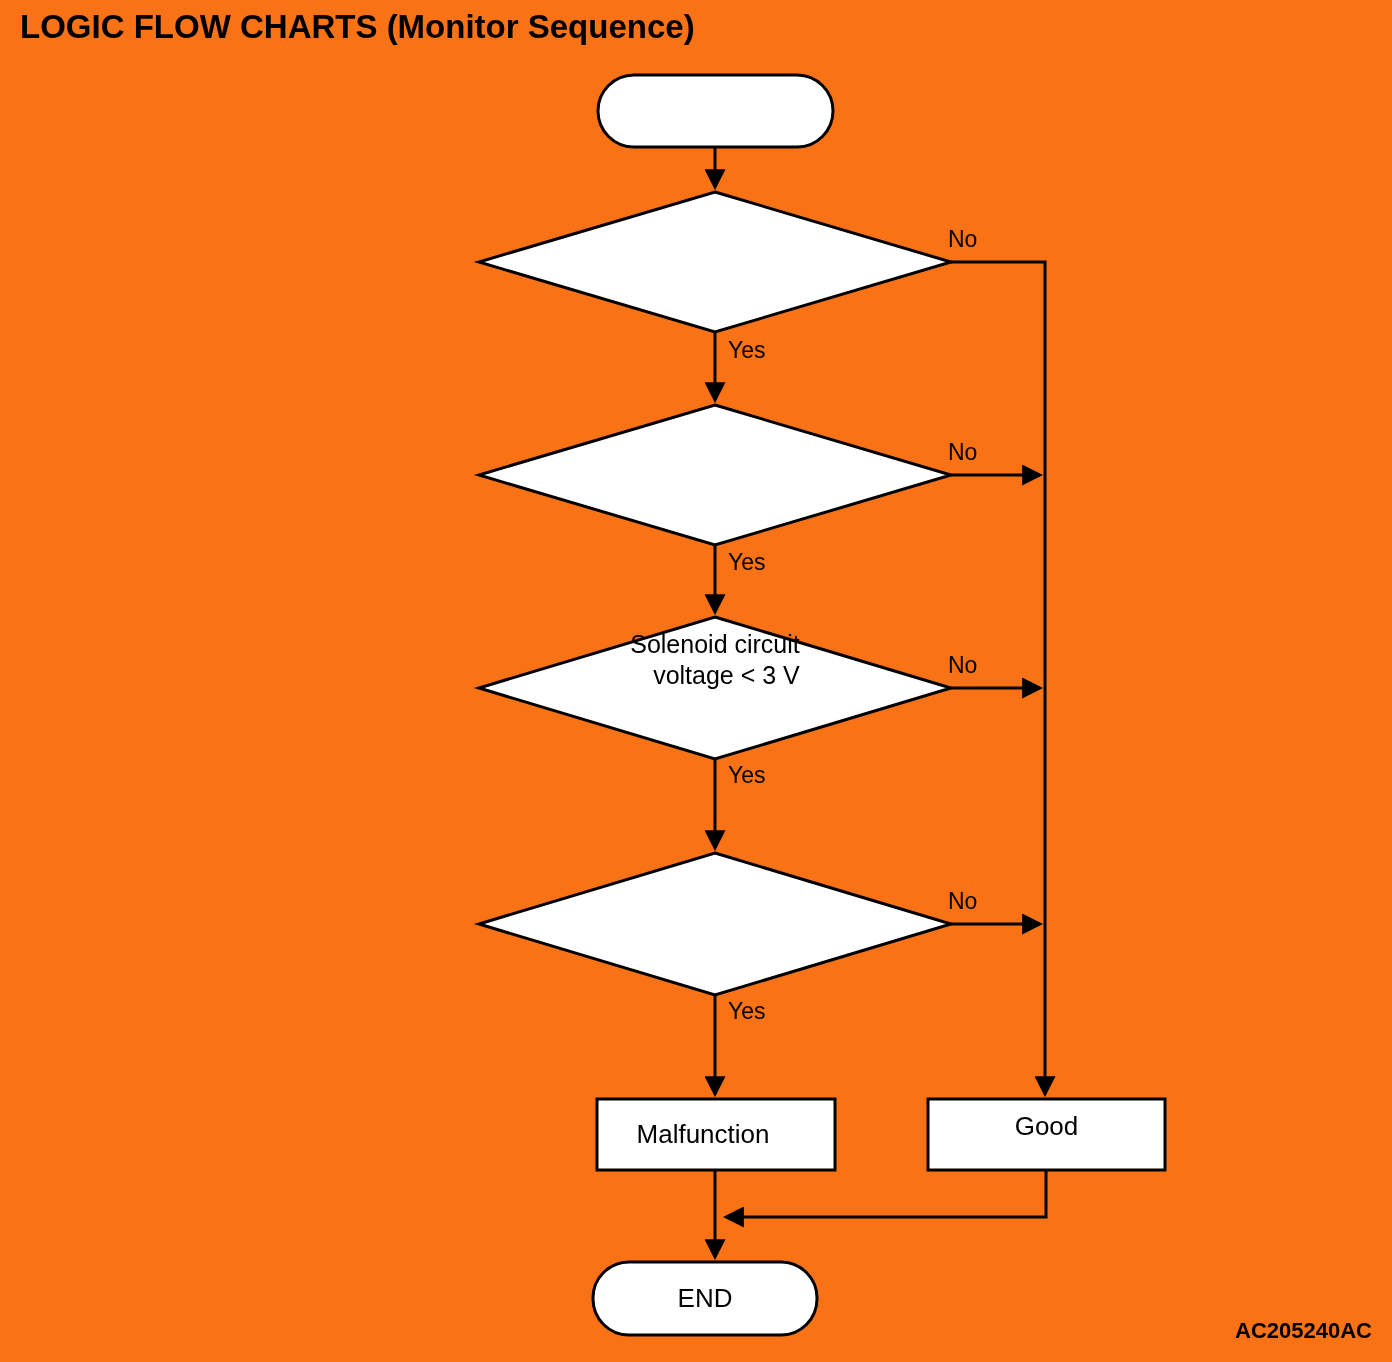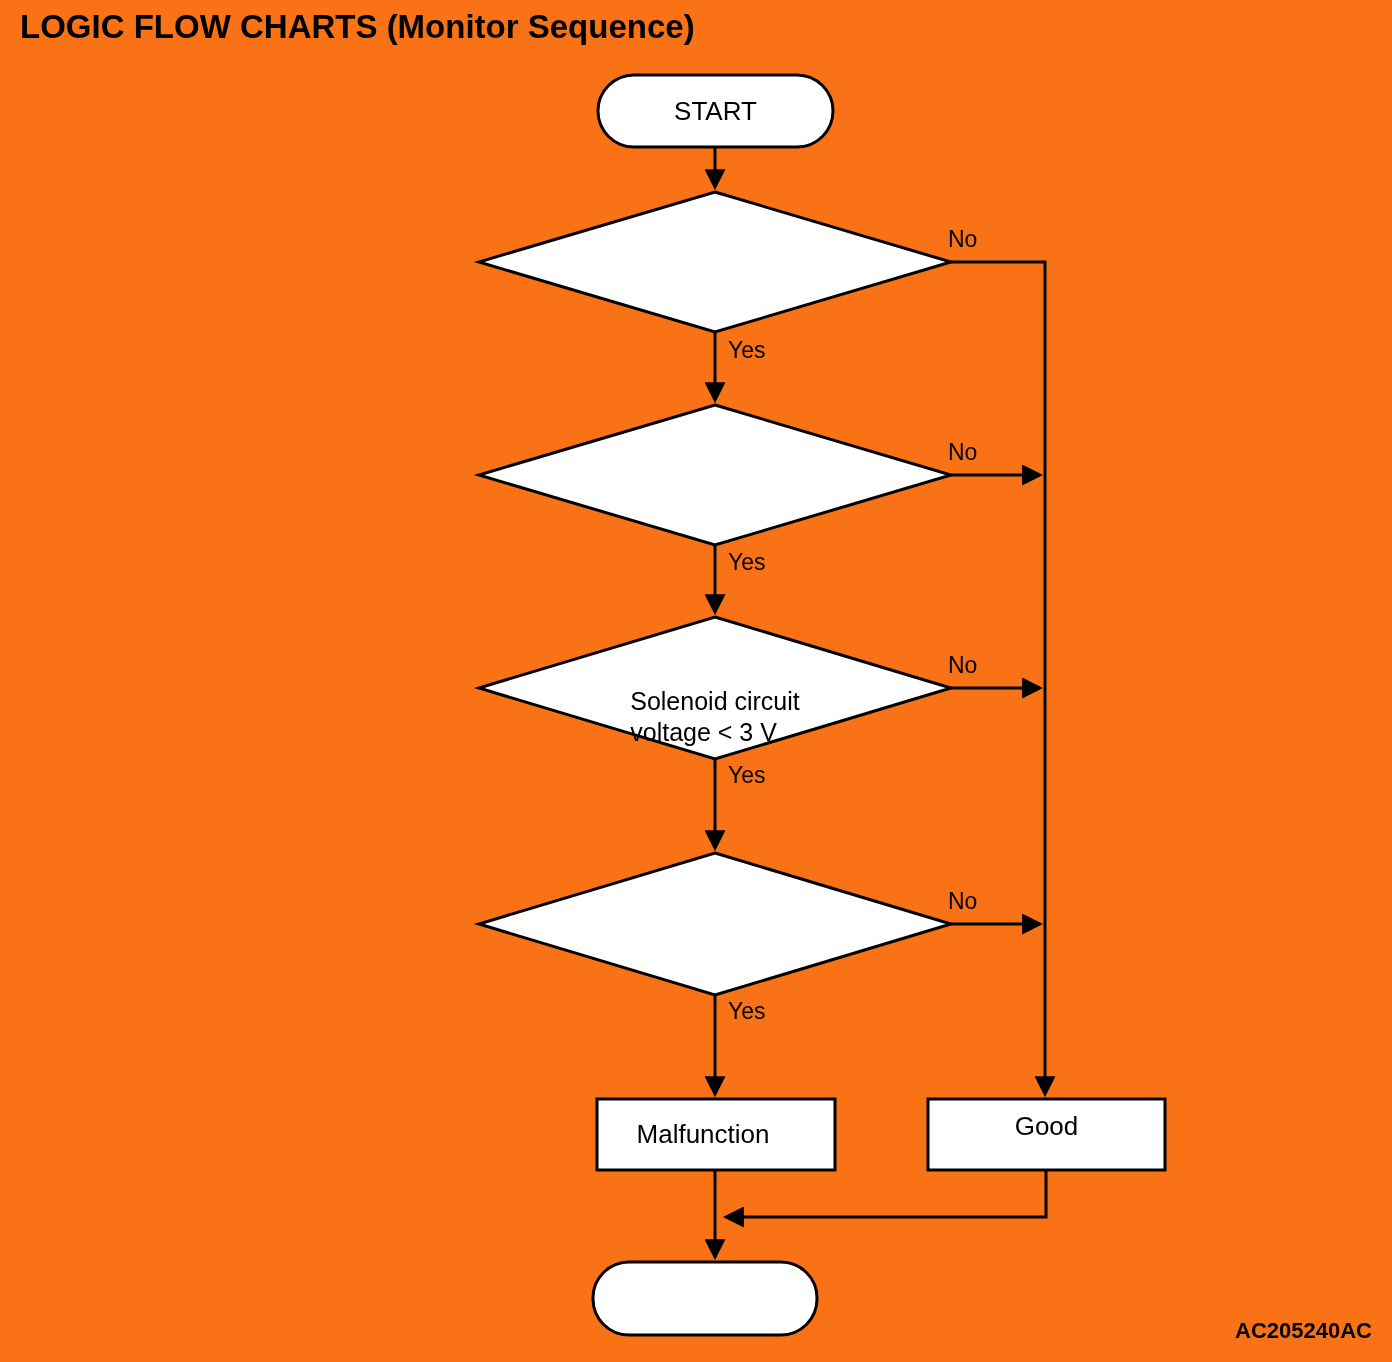--- a/index.html
+++ b/index.html
@@ -52,21 +52,21 @@
     right: 20px;
     top: 1318px;
     font-size: 22px;
     font-weight: bold;
     white-space: nowrap;
   }
   
   .start-box   { left: 598px; top: 75px;   width: 235px; height: 72px; }
   .d1-box      { left: 479px; top: 192px;  width: 472px; height: 140px; }
   .d2-box      { left: 479px; top: 405px;  width: 472px; height: 140px; }
-  .d3-box      { left: 479px; top: 646px;  width: 472px; height: 142px; }
+  .d3-box      { left: 479px; top: 589px;  width: 472px; height: 142px; text-align: right; }
   .d4-box      { left: 479px; top: 853px;  width: 472px; height: 142px; }
   .malf-box    { left: 597px; top: 1099px; width: 212px; height: 71px; }
   .good-box    { left: 928px; top: 1099px; width: 237px; height: 54px; }
   .end-box     { left: 593px; top: 1262px; width: 224px; height: 73px; }
 </style>
 </head>
 <body>
 
 <div class="canvas">
 
@@ -99,28 +99,28 @@
         <polygon points="715,853 951,924 715,995 479,924"></polygon>
         <rect x="597" y="1099" width="238" height="71"></rect>
         <rect x="928" y="1099" width="237" height="71"></rect>
         <rect x="593" y="1262" width="224" height="73" rx="36" ry="36"></rect>
       </g>
     </g>
   </svg>
 
   <div class="page-title">LOGIC FLOW CHARTS (Monitor Sequence)</div>
 
-  <div class="node-label terminal-label start-box">START</div>
 
   <div class="node-label d3-box">Solenoid circuit
 voltage &lt; 3 V</div>
 
   <div class="node-label terminal-label malf-box">Malfunction</div>
   <div class="node-label terminal-label good-box">Good</div>
 
+  <div class="node-label terminal-label end-box">END</div>
 
   <div class="edge-label" style="left:948px; top:226px;">No</div>
   <div class="edge-label" style="left:728px; top:337px;">Yes</div>
 
   <div class="edge-label" style="left:948px; top:439px;">No</div>
   <div class="edge-label" style="left:728px; top:549px;">Yes</div>
 
   <div class="edge-label" style="left:948px; top:652px;">No</div>
   <div class="edge-label" style="left:728px; top:762px;">Yes</div>
 

